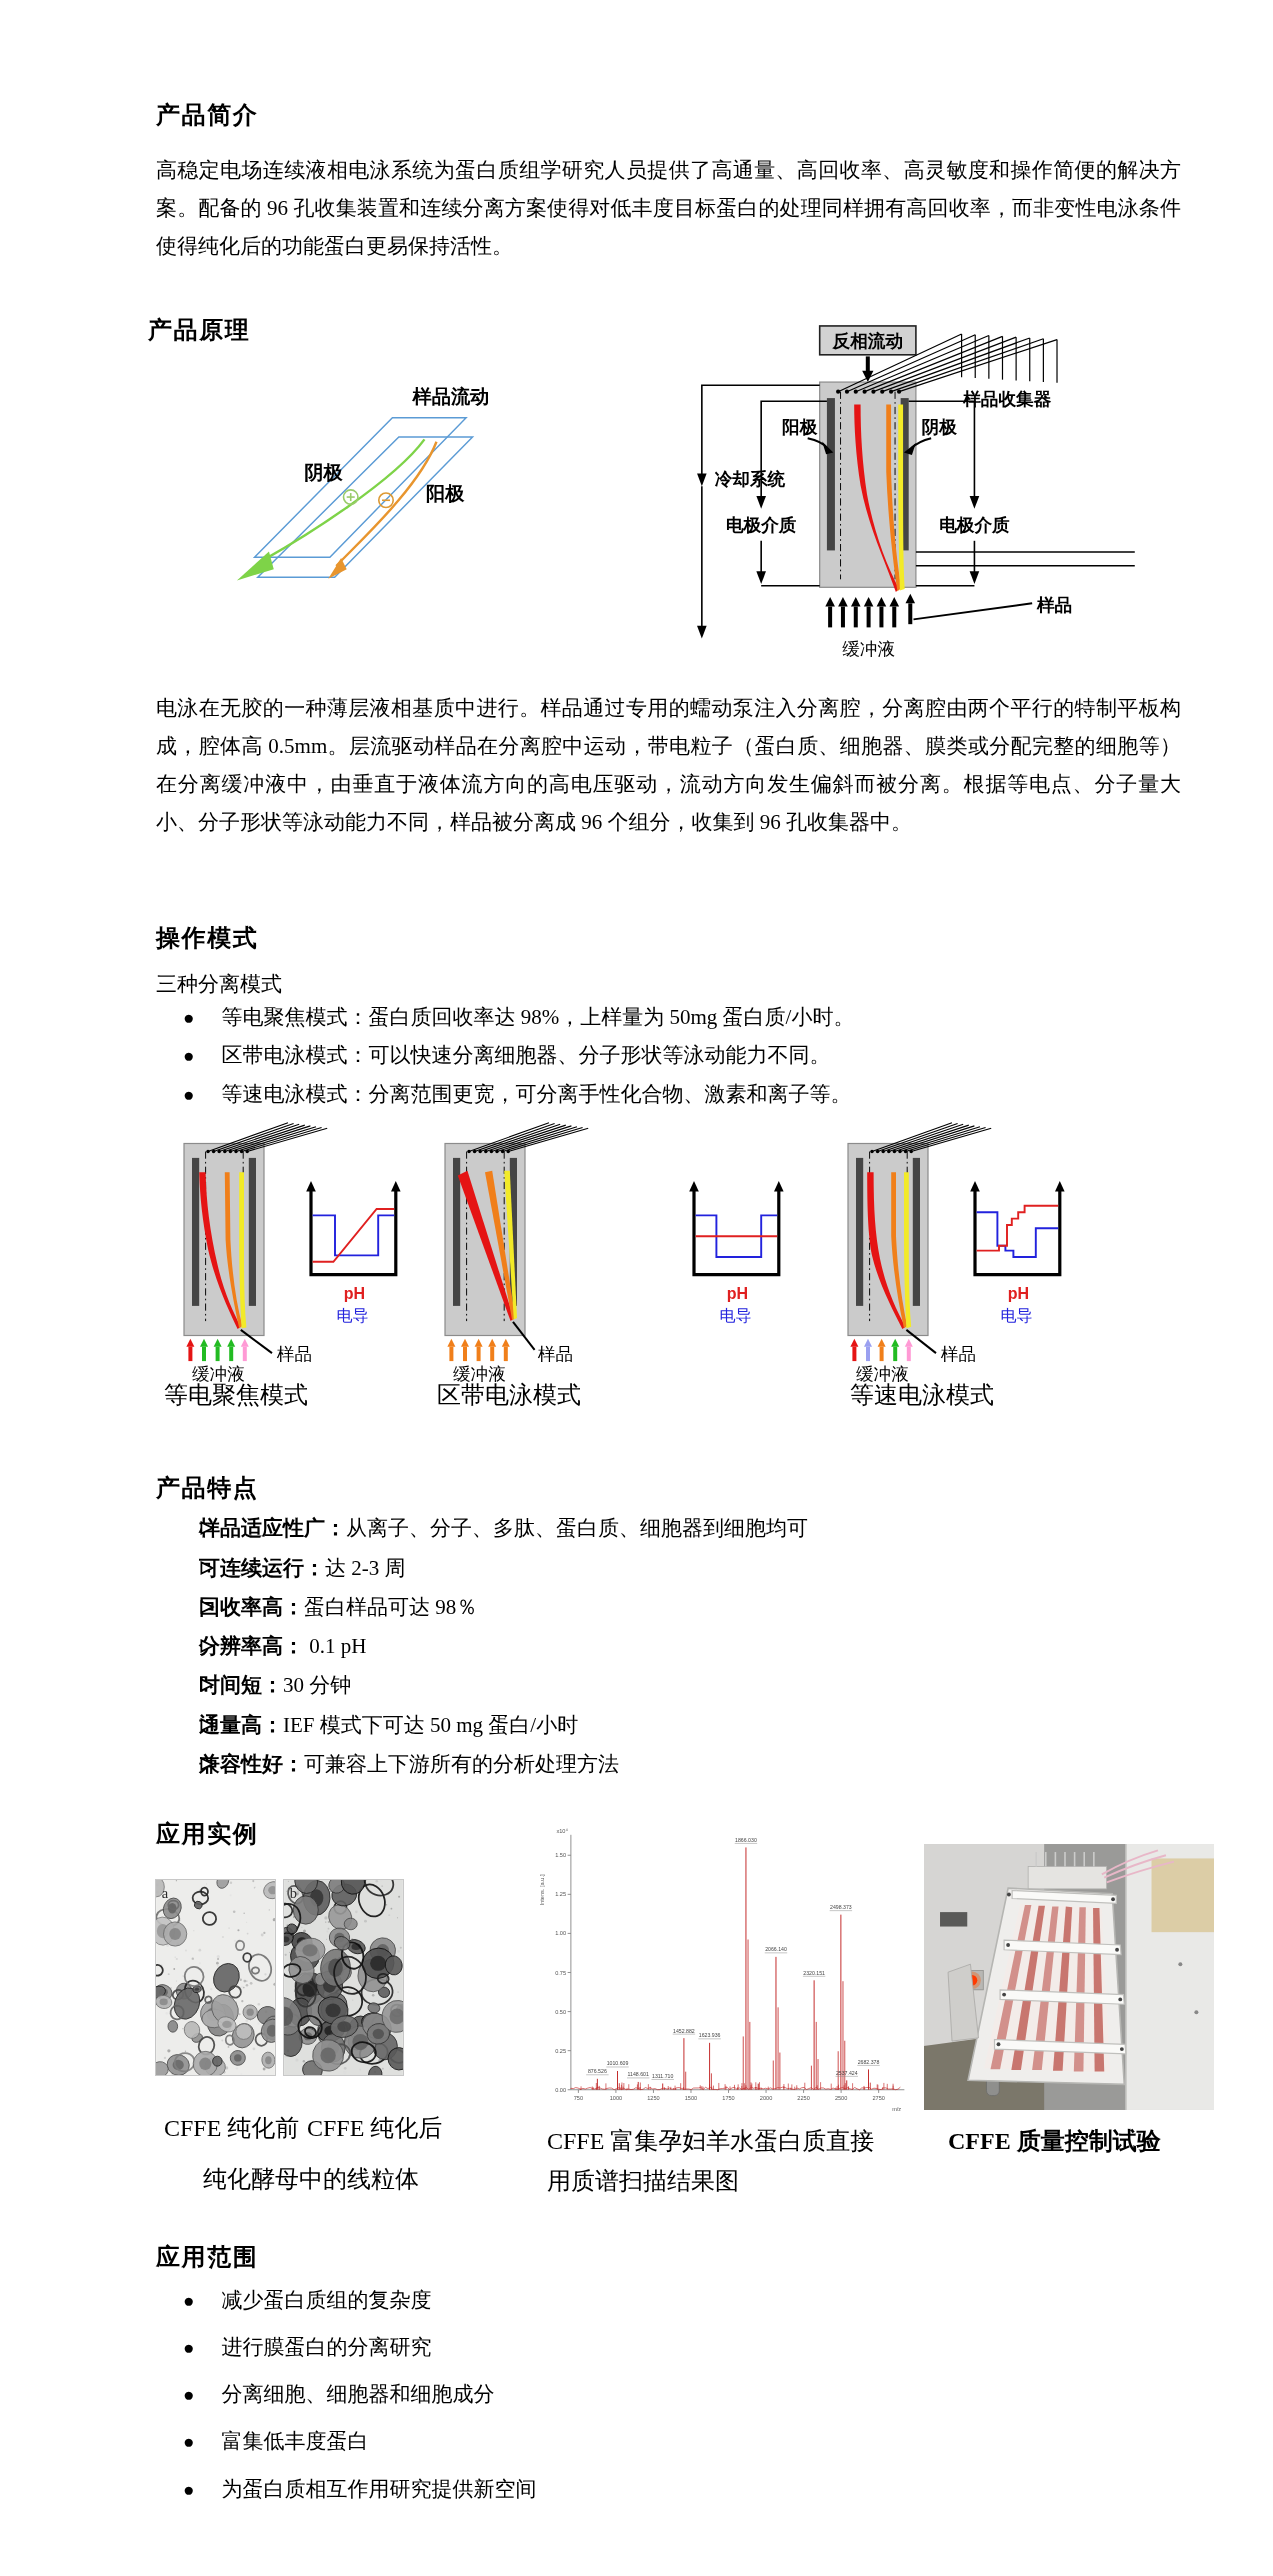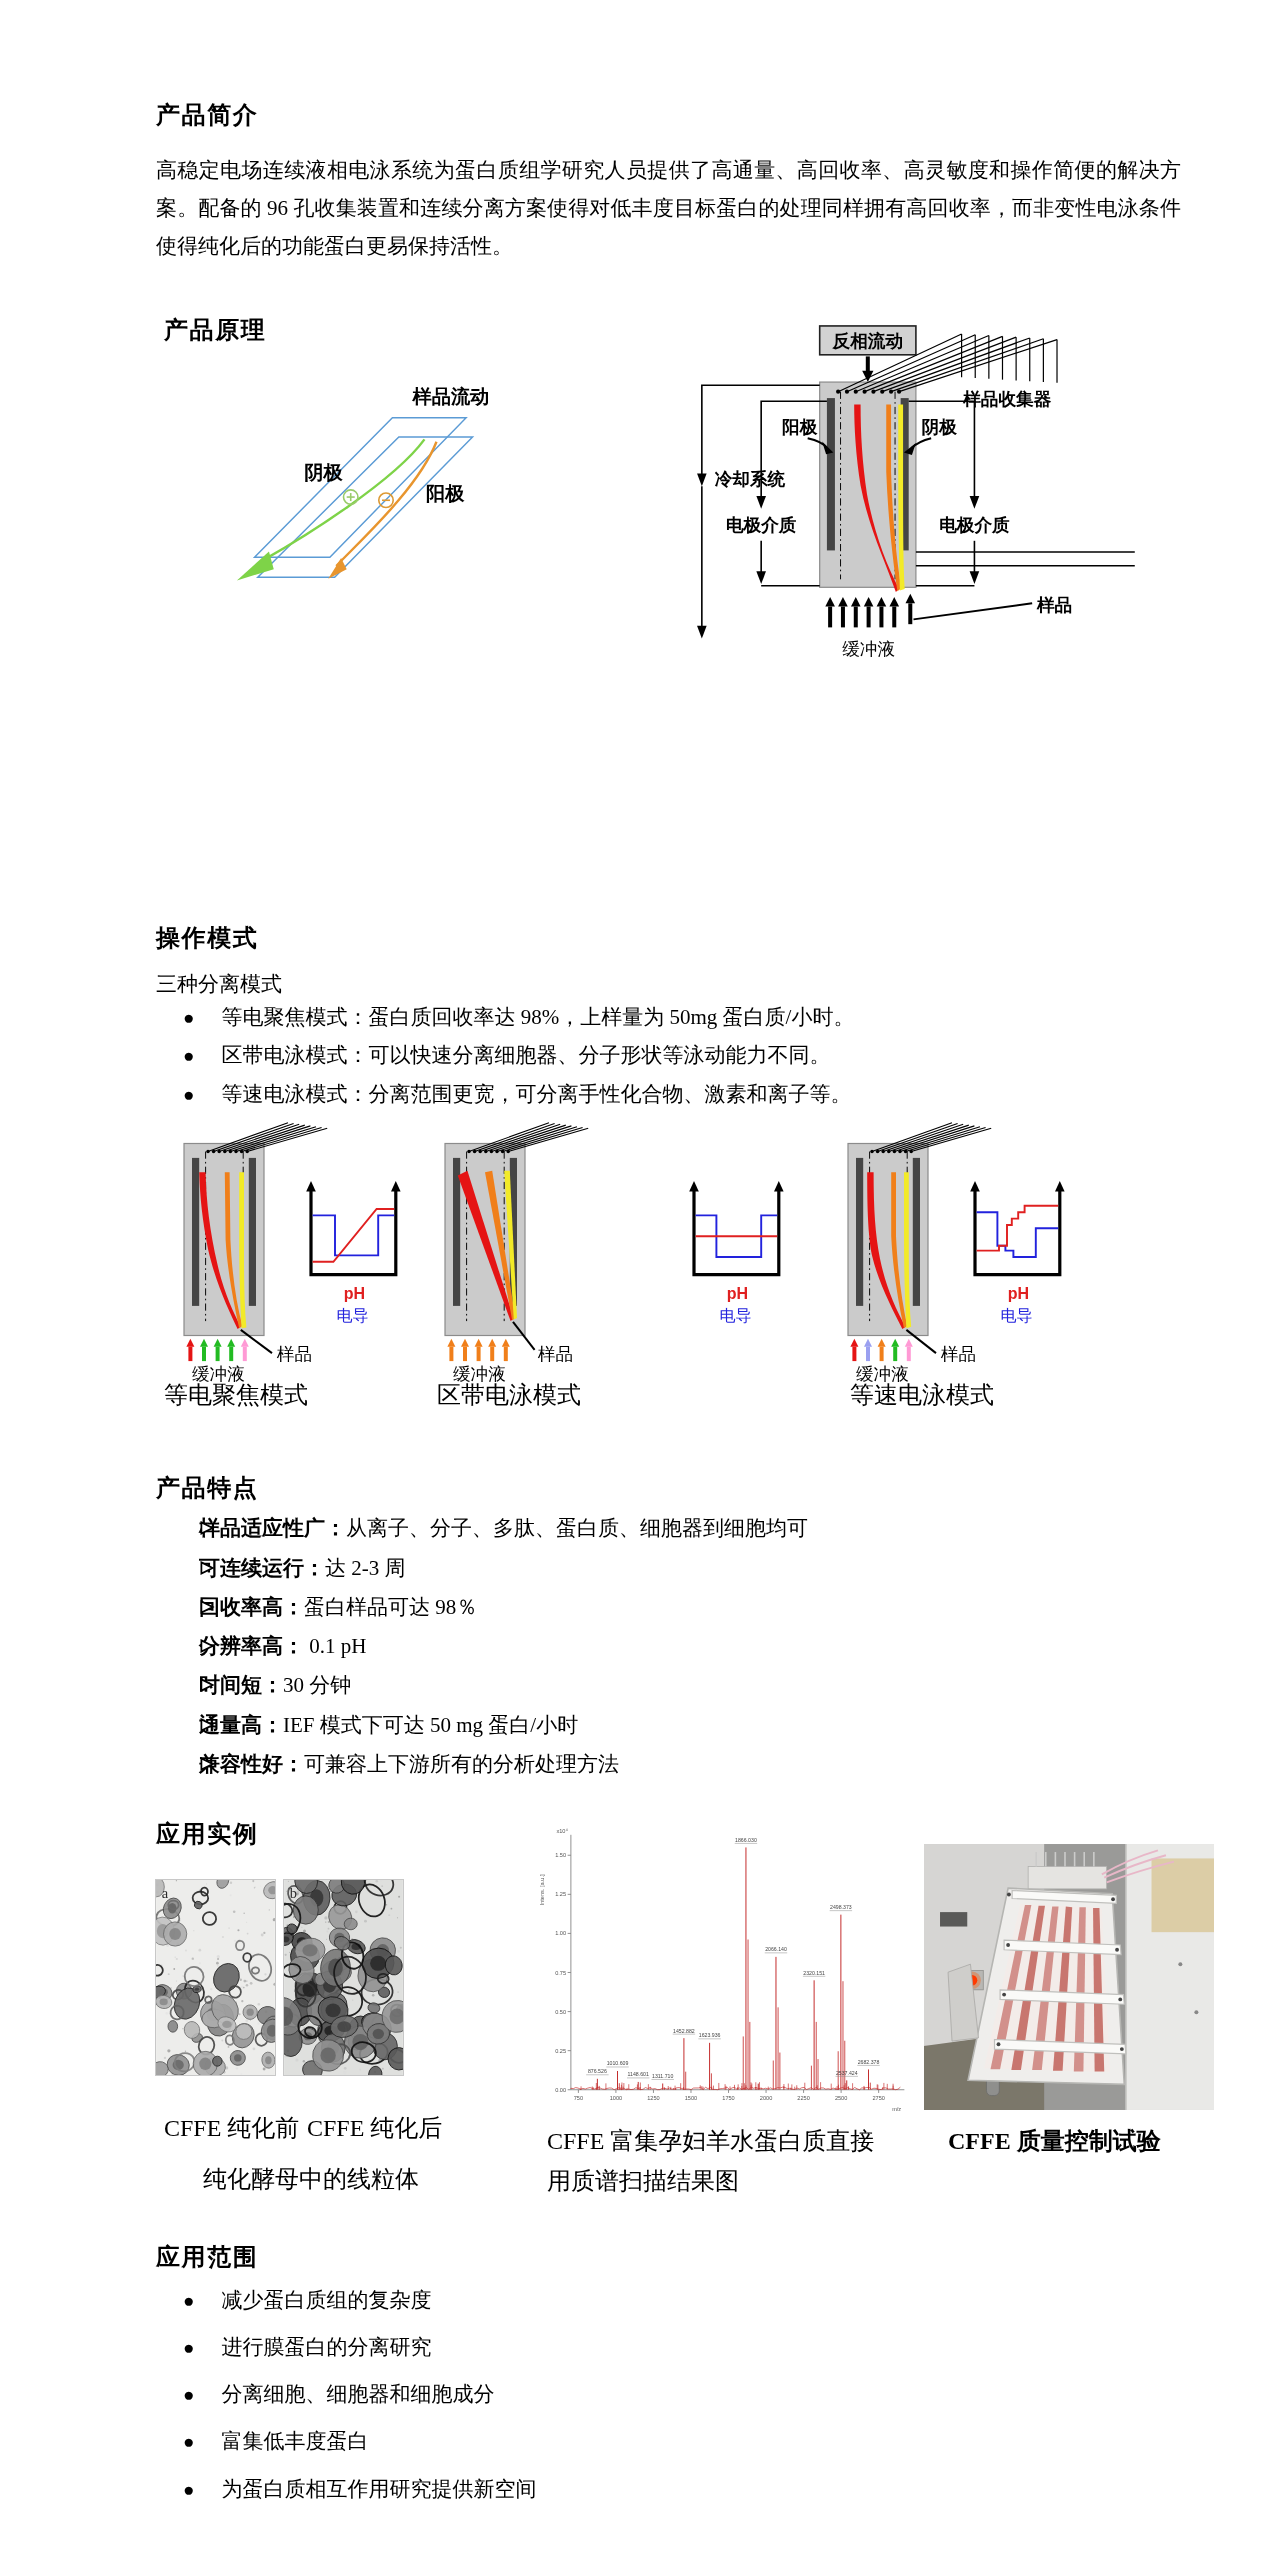--- a/index.html
+++ b/index.html
@@ -24,21 +24,21 @@
   .bottom-rule{position:absolute;left:0;top:2569px;width:1273px;height:4px;background:#dcdcdc;}
 </style>
 </head>
 <body>
 
 <div class="page">
 
   <div class="h2" style="left:156px;top:99px;">产品简介</div>
   <div class="para" style="left:156px;top:151px;">高稳定电场连续液相电泳系统为蛋白质组学研究人员提供了高通量、高回收率、高灵敏度和操作简便的解决方案。配备的 96 孔收集装置和连续分离方案使得对低丰度目标蛋白的处理同样拥有高回收率，而非变性电泳条件使得纯化后的功能蛋白更易保持活性。</div>
 
-  <div class="h2" style="left:164px;top:314px;">产品原理</div>
+  <div class="h2" style="left:148px;top:314px;">产品原理</div>
 
   <svg style="left:184px;top:359px;" width="521" height="317" viewBox="0 0 650 395">
     <polygon points="88,247 182,247 352,73 260,73" fill="none" stroke="#5b9bd5" stroke-width="1.8"></polygon>
     <polygon points="92,272 188,272 360,97 268,97" fill="none" stroke="#5b9bd5" stroke-width="1.8"></polygon>
     <path d="M300,100 C262,152 150,222 100,250" fill="none" stroke="#7ed348" stroke-width="3"></path>
     <polygon points="106,240 66,276 112,262" fill="#7ed348"></polygon>
     <path d="M315,103 C292,162 216,230 190,258" fill="none" stroke="#e8952e" stroke-width="3"></path>
     <polygon points="196,248 180,274 203,262" fill="#e8952e"></polygon>
     <g>
       <circle cx="208" cy="172" r="9" fill="none" stroke="#9acb6a" stroke-width="2"></circle>
@@ -139,20 +139,21 @@
           <polygon points="260,356 272,356 266,344"></polygon>
       </g>
     </g>
     <line x1="286" y1="378" x2="286" y2="352" stroke="#000" stroke-width="5"></line>
     <polygon points="280,352 292,352 286,340" fill="#000"></polygon>
     <line x1="290" y1="372" x2="438" y2="352" stroke="#000" stroke-width="2.5"></line>
     <text class="dlb" x="444" y="362">样品</text>
     <text class="dl" x="201" y="416">缓冲液</text>
   </svg>
 
+  <div class="para" style="left:156px;top:689px;">电泳在无胶的一种薄层液相基质中进行。样品通过专用的蠕动泵注入分离腔，分离腔由两个平行的特制平板构成，腔体高 0.5mm。层流驱动样品在分离腔中运动，带电粒子（蛋白质、细胞器、膜类或分配完整的细胞等）在分离缓冲液中，由垂直于液体流方向的高电压驱动，流动方向发生偏斜而被分离。根据等电点、分子量大小、分子形状等泳动能力不同，样品被分离成 96 个组分，收集到 96 孔收集器中。</div>
 
   <div class="h2" style="left:156px;top:922px;">操作模式</div>
   <div class="lead" style="left:156px;top:970px;">三种分离模式</div>
 
   <div class="brow" style="left:183px;top:1004px;width:994px;">
     <span class="dot">●</span>
     <span><span>等电聚焦模式：</span><span>蛋白质回收率达 98%，上样量为 50mg 蛋白质/小时。</span></span>
   </div>
   <div class="brow" style="left:183px;top:1042px;width:994px;">
     <span class="dot">●</span>

